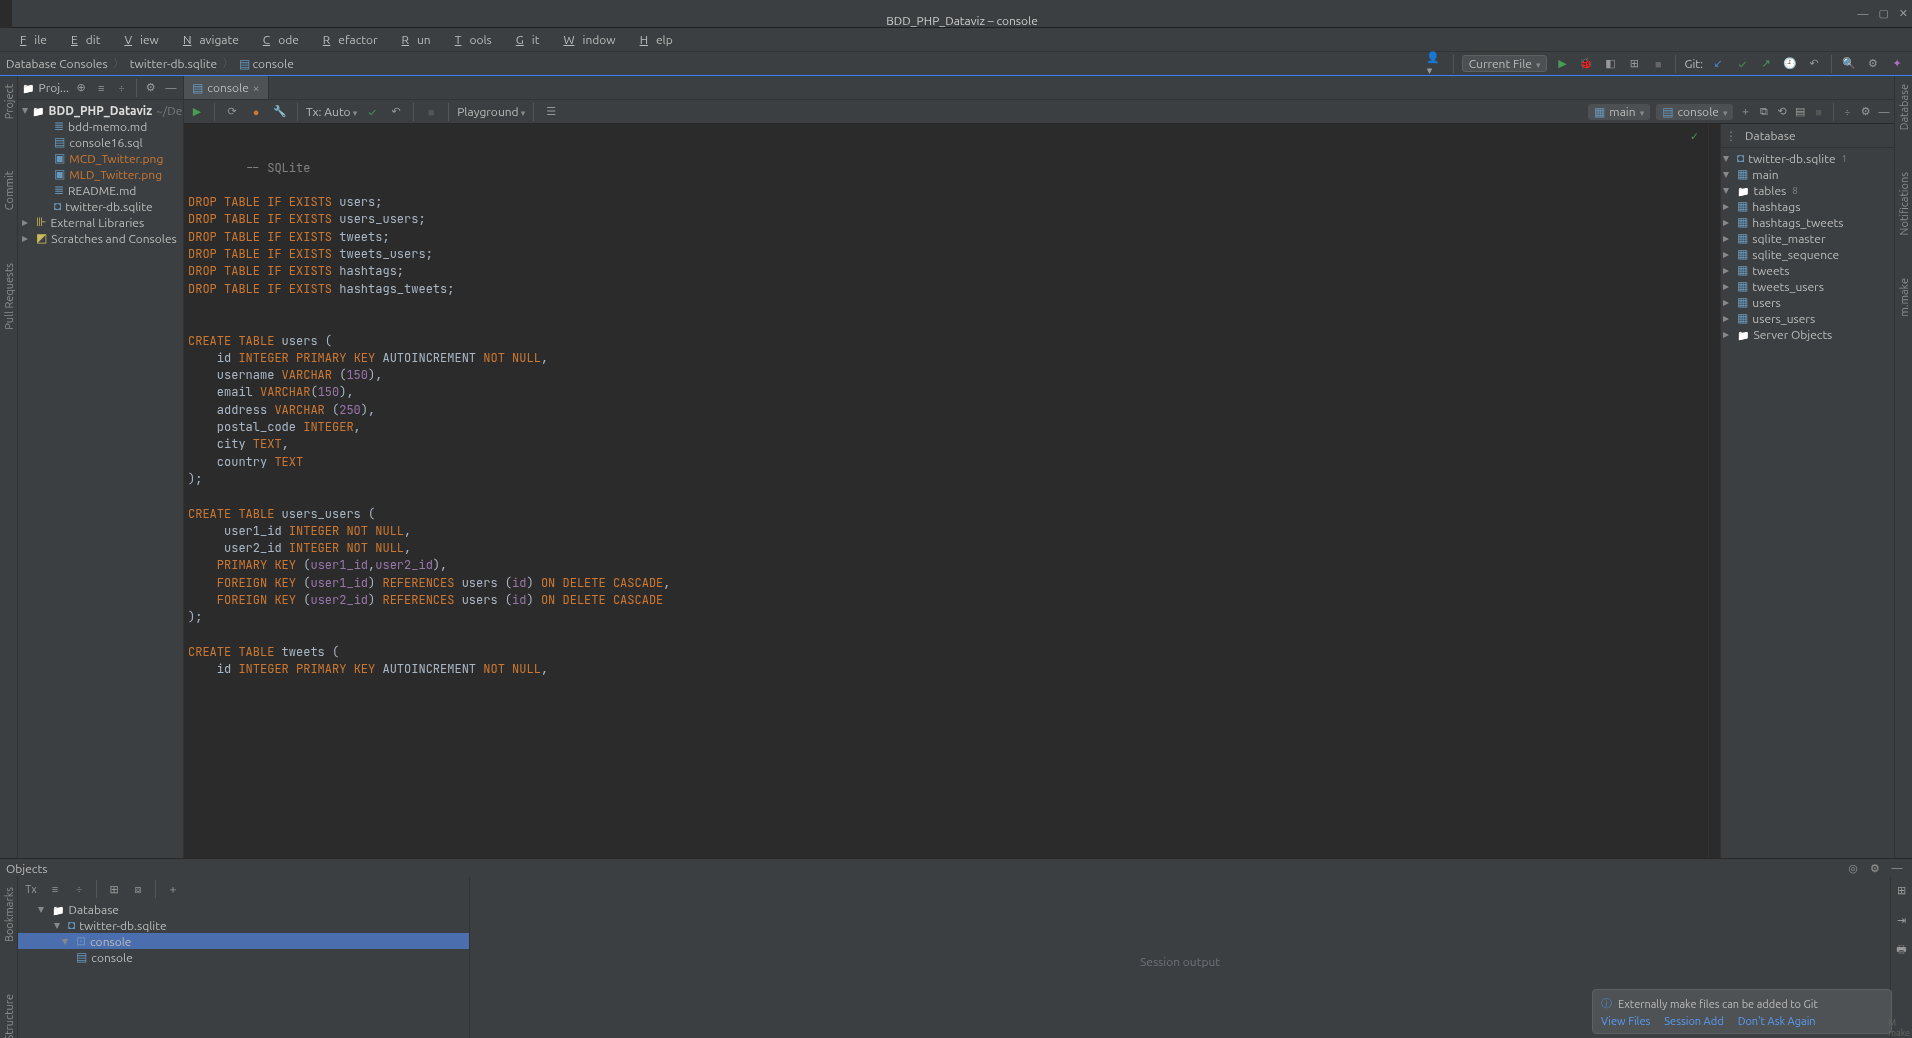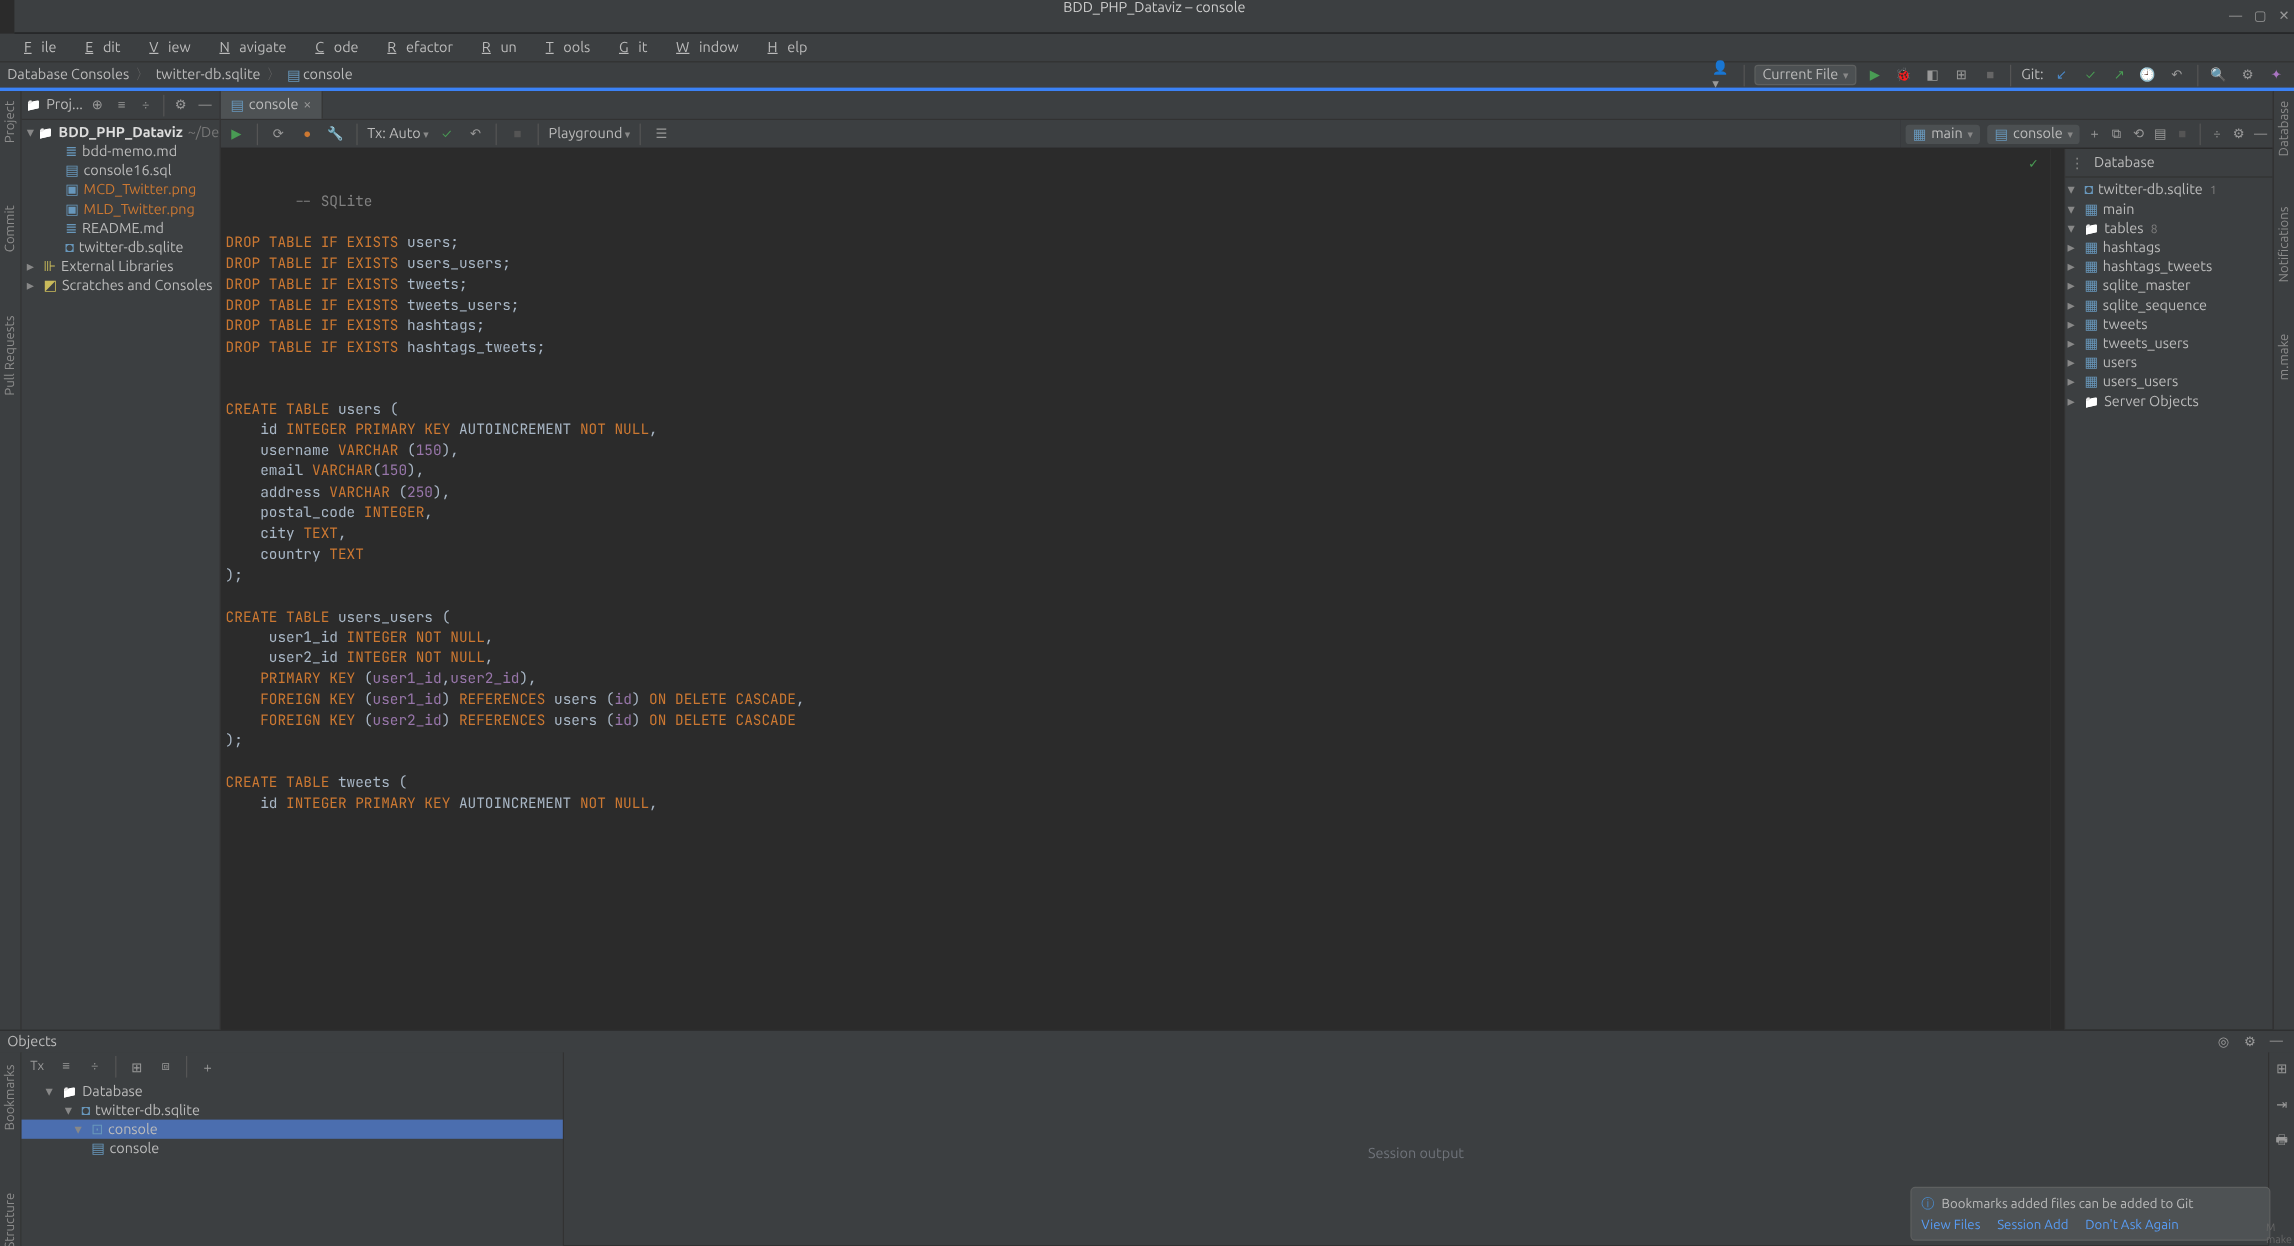--- a/index.html
+++ b/index.html
@@ -7,41 +7,41 @@
   font-family: "Segoe UI", "Ubuntu", sans-serif;
   font-size: 12px;
   background: #2b2b2b;
   color: #bbbbbb;
   width: 1912px; height: 1038px;
   overflow: hidden;
   position: relative;
 }
 .title-bar {
   height: 28px; background: #3c3f41;
-  display: flex; align-items: flex-start; justify-content: center;
+  display: flex; align-items: flex-end; justify-content: center;
   position: relative; color: #ccc; font-size: 12px;
   border-bottom: 1px solid #1e1f20;
   margin-left: 12px;
 }
 .title-bar .controls {
   position: absolute; right: 4px; top: 0;
   display: flex; gap: 10px; height: 100%; align-items: center;
   color: #999; font-size: 11px;
 }
 .menu-bar {
   height: 24px; background: #3c3f41;
   display: flex; align-items: center; padding: 0 4px;
   color: #bbb; border-bottom: 1px solid #323232;
 }
 .menu-bar span { padding: 2px 8px; cursor: default; }
 .mnemonic { text-decoration: underline; }
 .breadcrumb-bar {
   height: 24px; background: #3c3f41;
   display: flex; align-items: center; justify-content: space-between;
-  padding: 0 6px; border-bottom: 3px solid #3b82f6;
+  padding: 0 6px; border-bottom: 1px solid #3b82f6;
 }
 .breadcrumb { display: flex; align-items: center; gap: 2px; }
 .breadcrumb .chev { color: #666; padding: 0 3px; }
 .toolbar-right { display: flex; align-items: center; gap: 6px; }
 .combo {
   background: #4c5052; border: 1px solid #5e6060;
   padding: 1px 6px; border-radius: 3px; color: #bbb;
   display: flex; align-items: center; gap: 4px;
 }
 .icon-btn {
@@ -463,21 +463,21 @@
       <span class="icon-btn">⊞</span>
       <span class="icon-btn">⇥</span>
       <span class="icon-btn">🖶</span>
     </div>
   </div>
 </div>
 
 <div class="notification">
   <div class="title">
     <span style="color:#4a88c7">ⓘ</span>
-    <span>Bookmarks added files can be added to Git</span>
+    <span>Externally make files can be added to Git</span>
   </div>
   <div class="links">
     <span>View Files</span>
     <span>Session Add</span>
     <span>Don't Ask Again</span>
   </div>
 </div>
 
 <div class="status-bar">M<br>make</div>
 

